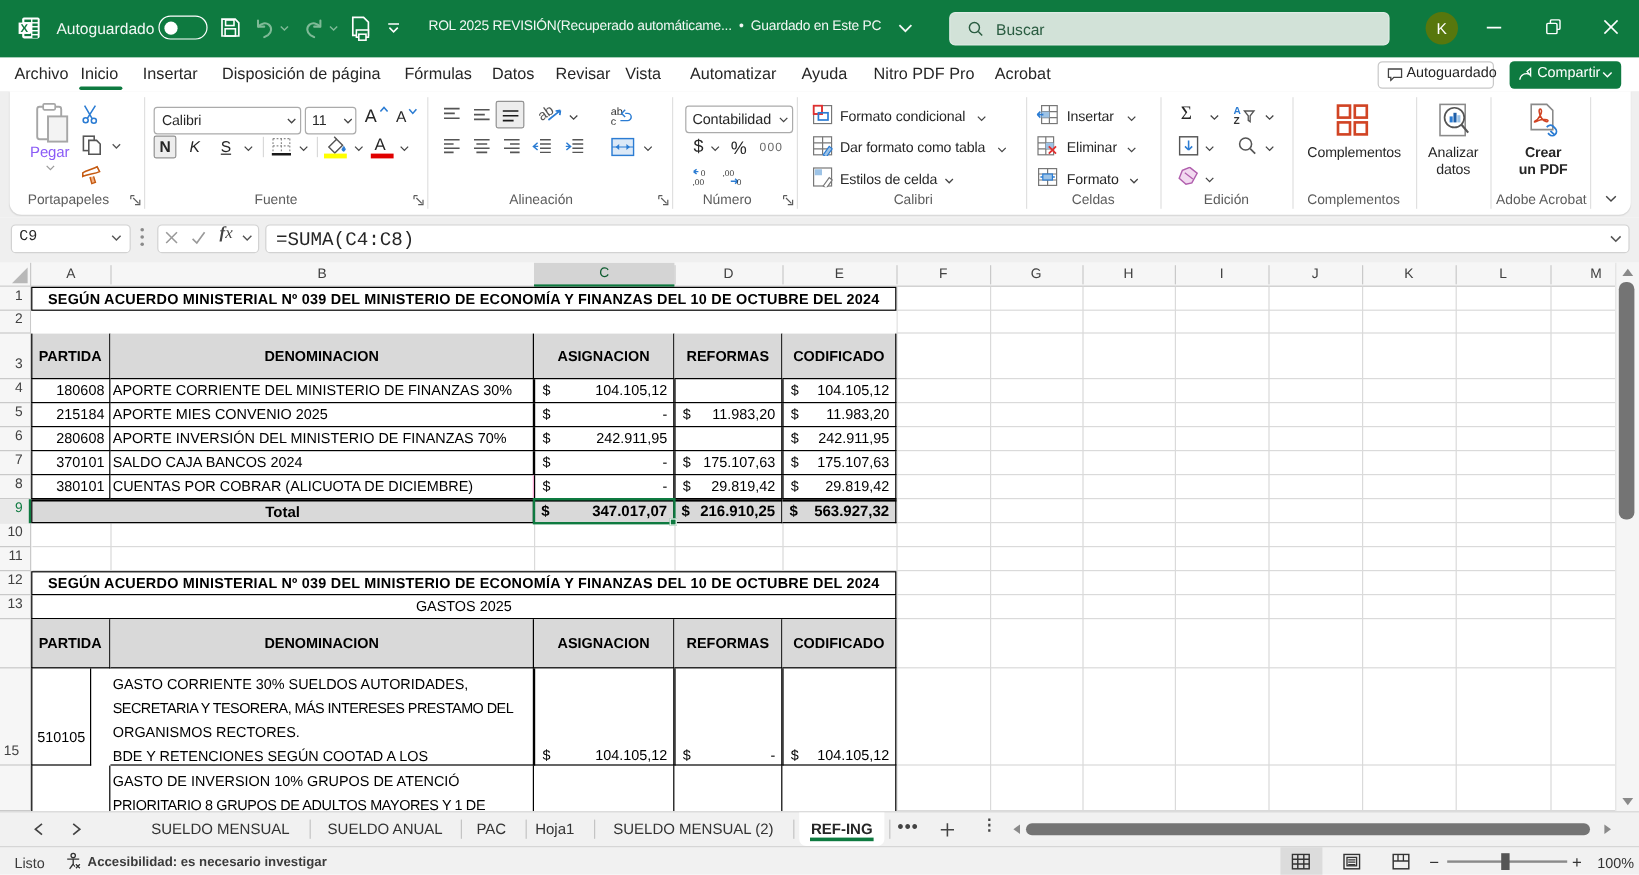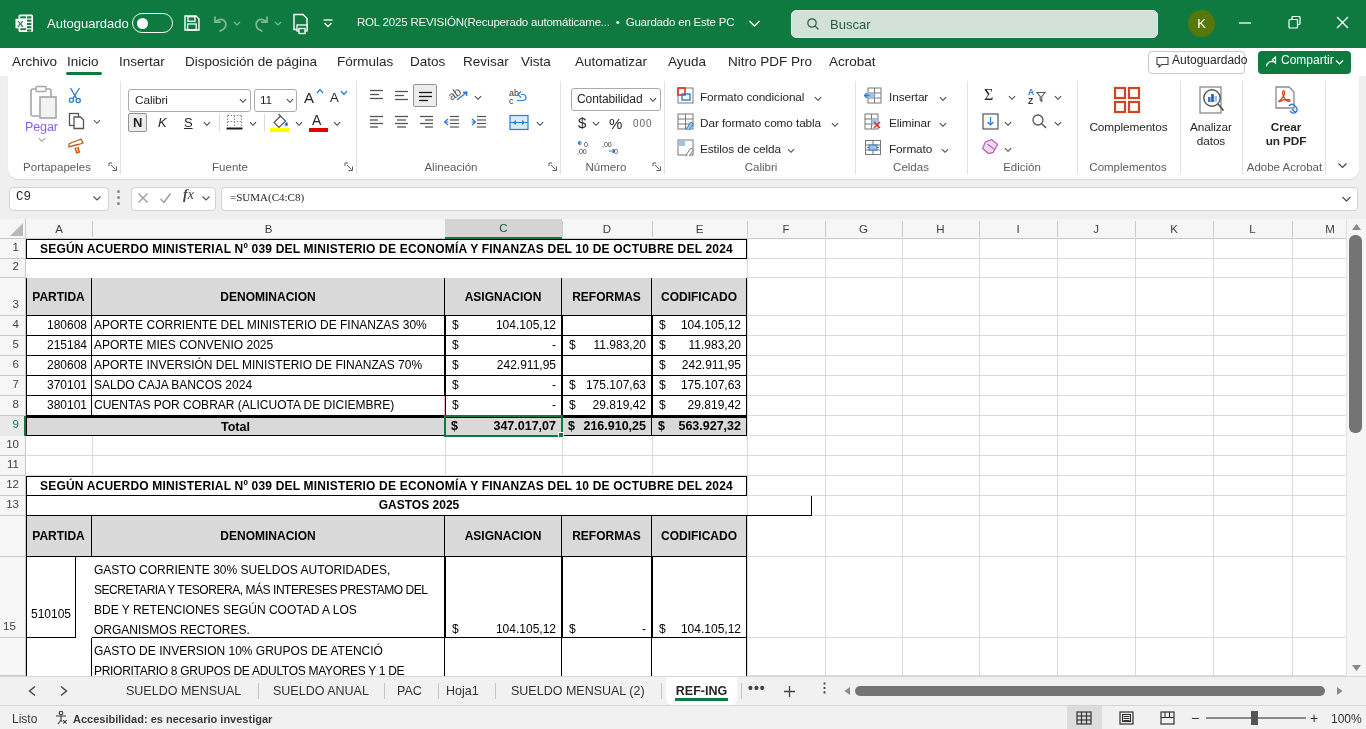--- a/index.html
+++ b/index.html
@@ -528,21 +528,21 @@
       </svg>
   <svg class="abs" style="left:159px;top:11px" width="13" height="12" viewBox="0 0 13 12">
         <path d="M1.5 7 l3.5 3.5 L11.5 1.5" stroke="#9a9a9a" stroke-width="1.4" fill="none"></path>
       </svg>
   <div class="abs" style="left:183px;top:6px;font-size:14px;font-style:italic;font-family:'Liberation Serif',serif;color:#444;"><b>f</b>x</div>
   <svg class="abs" style="left:201px;top:14px" width="10" height="8" viewBox="0 0 10 8">
         <path d="M1.5 1.5 l3.5 3.5 l3.5 -3.5" fill="none" stroke="#555" stroke-width="1.2"></path>
       </svg>
 
   <div class="abs" style="left:221px;top:6px;width:1137px;height:24px;background:#fff;border:1px solid #d2d2d2;border-radius:4px;"></div>
-  <div class="abs" style="left:230px;top:10px;font-size:11px;color:#262626;font-family:Liberation Serif, serif;">=SUMA(C4:C8)</div>
+  <div class="abs" style="left:230px;top:10px;font-size:16px;color:#262626;font-family:Liberation Mono, monospace;">=SUMA(C4:C8)</div>
   <svg class="abs" style="left:1341px;top:14px" width="11" height="9" viewBox="0 0 11 9">
         <path d="M1.5 2 l4 4 l4 -4" fill="none" stroke="#555" stroke-width="1.3"></path>
       </svg>
 </div>
 <div id="grid">
 <div class="abs" style="left:0;top:0;width:1346px;height:20px;background:#f6f6f6;border-bottom:1px solid #c9c9c9;"></div>
 <div class="abs" style="left:92px;top:2px;width:1px;height:16px;background:#c9c9c9;"></div>
 <div class="abs" style="left:26px;top:0;width:66px;height:19px;font-size:11.5px;color:#414141;text-align:center;line-height:20px;">A</div>
 <div class="abs" style="left:445px;top:2px;width:1px;height:16px;background:#c9c9c9;"></div>
 <div class="abs" style="left:92px;top:0;width:353px;height:19px;font-size:11.5px;color:#414141;text-align:center;line-height:20px;">B</div>
@@ -715,33 +715,33 @@
         <span>$</span>
         <span>216.910,25</span>
       </div>
 <div class="cell" style="left:652px;top:197px;width:95px;height:20px;background:#d9d9d9;border-right:1px solid #000;border-bottom:1px solid #000;border-top:2px solid #000;font-weight:bold;font-size:12.5px;display:flex;justify-content:space-between;align-items:center;padding:0 5px 1px 6px;">
         <span>$</span>
         <span>563.927,32</span>
       </div>
 <div class="abs" style="left:444px;top:196px;width:119px;height:22px;border:2px solid #0e7a40;"></div>
 <div class="abs" style="left:558px;top:213px;width:6px;height:6px;background:#0e7a40;border:1px solid #fff;"></div>
 <div class="cell" style="left:26px;top:257px;width:721px;height:20px;border:1px solid #000;font-weight:bold;text-align:center;line-height:19px;font-size:12px;letter-spacing:0.2px;">SEGÚN ACUERDO MINISTERIAL Nº 039 DEL MINISTERIO DE ECONOMÍA Y FINANZAS DEL 10 DE OCTUBRE DEL 2024</div>
-<div class="cell" style="left:26px;top:277px;width:786px;height:20px;border:1px solid #000;border-top:none;font-weight:bold;text-align:center;line-height:19px;font-size:12px;">GASTOS 2025</div>
+<div class="cell" style="left:26px;top:277px;width:721px;height:20px;border:1px solid #000;border-top:none;font-weight:normal;text-align:center;line-height:19px;font-size:12px;">GASTOS 2025</div>
 <div class="cell" style="left:26px;top:297px;width:66px;height:41px;background:#d9d9d9;border:1px solid #000;border-top:none;border-left:none;font-weight:bold;text-align:center;line-height:41px;font-size:12px;">PARTIDA</div>
 <div class="cell" style="left:92px;top:297px;width:353px;height:41px;background:#d9d9d9;border:1px solid #000;border-top:none;border-left:none;font-weight:bold;text-align:center;line-height:41px;font-size:12px;">DENOMINACION</div>
 <div class="cell" style="left:445px;top:297px;width:117px;height:41px;background:#d9d9d9;border:1px solid #000;border-top:none;border-left:none;font-weight:bold;text-align:center;line-height:41px;font-size:12px;">ASIGNACION</div>
 <div class="cell" style="left:562px;top:297px;width:90px;height:41px;background:#d9d9d9;border:1px solid #000;border-top:none;border-left:none;font-weight:bold;text-align:center;line-height:41px;font-size:12px;">REFORMAS</div>
 <div class="cell" style="left:652px;top:297px;width:95px;height:41px;background:#d9d9d9;border:1px solid #000;border-top:none;border-left:none;font-weight:bold;text-align:center;line-height:41px;font-size:12px;">CODIFICADO</div>
 <div class="abs" style="left:26px;top:297px;width:1px;height:41px;background:#000;"></div>
 <div class="cell" style="left:26px;top:338px;width:50px;height:81px;border:1px solid #000;border-top:none;text-align:right;font-size:12px;padding-right:4px;display:flex;align-items:flex-end;justify-content:flex-end;padding-bottom:16px;">510105</div>
 <div class="cell" style="left:92px;top:338px;width:353px;height:81px;border-right:1px solid #000;border-bottom:1px solid #000;font-size:12px;padding-left:2px;padding-top:3px;">
         <div style="height:20px;line-height:20px;">GASTO CORRIENTE 30% SUELDOS AUTORIDADES,</div>
         <div style="height:20px;line-height:20px;letter-spacing:-0.45px;">SECRETARIA Y TESORERA, MÁS INTERESES PRESTAMO DEL</div>
+        <div style="height:20px;line-height:20px;">ORGANISMOS RECTORES.</div>
         <div style="height:20px;line-height:20px;">BDE Y RETENCIONES SEGÚN COOTAD A LOS</div>
-        <div style="height:20px;line-height:20px;">ORGANISMOS RECTORES.</div>
       </div>
 <div class="cell" style="left:445px;top:338px;width:117px;height:81px;border-right:1px solid #000;border-bottom:1px solid #000;border-left:1px solid #000;font-size:12px;display:flex;justify-content:space-between;align-items:flex-end;padding:0 5px 1px 6px;">
         <span>$</span>
         <span>104.105,12</span>
       </div>
 <div class="cell" style="left:562px;top:338px;width:90px;height:81px;border-right:1px solid #000;border-bottom:1px solid #000;border-left:1px solid #000;font-size:12px;display:flex;justify-content:space-between;align-items:flex-end;padding:0 5px 1px 6px;">
         <span>$</span>
         <span>-</span>
       </div>
 <div class="cell" style="left:652px;top:338px;width:95px;height:81px;border-right:1px solid #000;border-bottom:1px solid #000;border-left:1px solid #000;font-size:12px;display:flex;justify-content:space-between;align-items:flex-end;padding:0 5px 1px 6px;">

